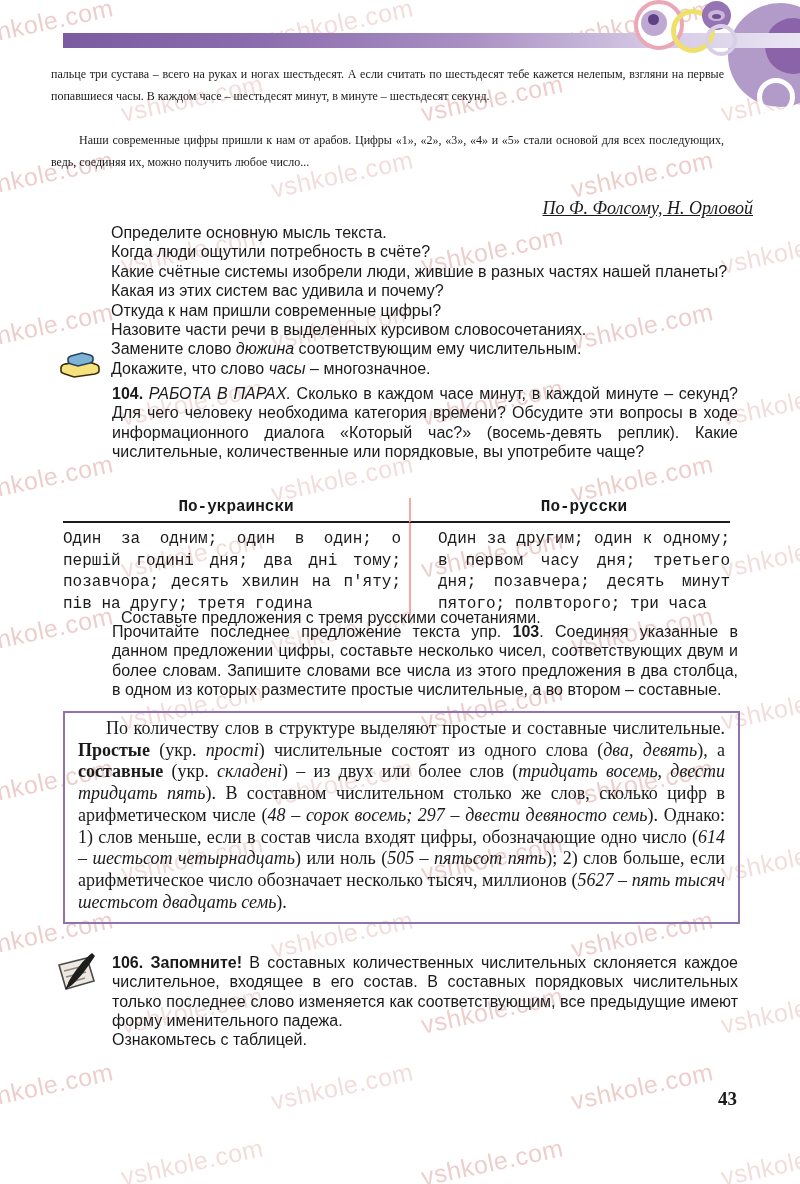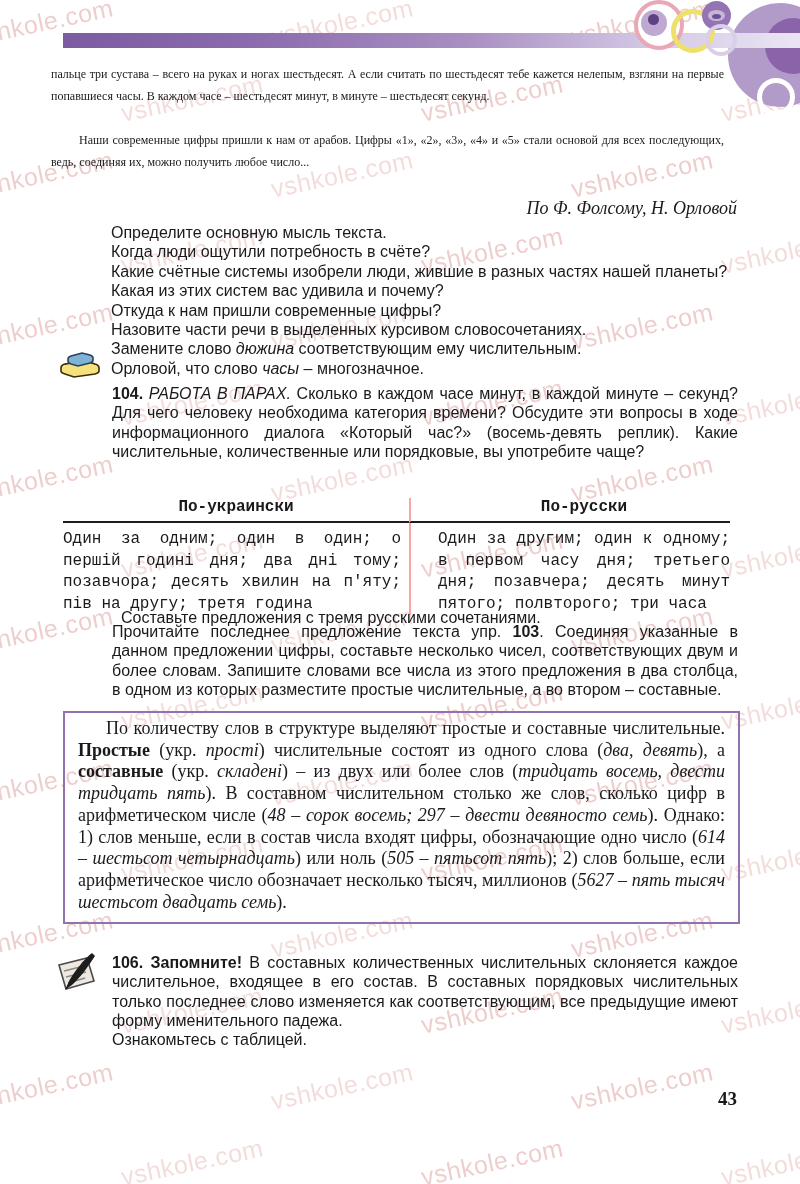--- a/index.html
+++ b/index.html
@@ -17,21 +17,21 @@
       letter-spacing:.5px;}
 
   
   .bar{left:63px;top:33px;width:737px;height:15px;
        background:linear-gradient(to right,#7c5ca1 0%,#8a6bad 25%,#a98fc2 55%,#d4c9e5 80%,#eae5f3 100%);}
   .circ{border-radius:50%;}
 
   
   .para{left:51px;width:673px;font-size:12px;line-height:21.6px;}
   .indent{text-indent:28px;}
-  .attr{left:64px;width:673px;text-align:right;font-style:italic;font-size:18px;}
+  .attr{left:80px;width:673px;text-align:right;font-style:italic;font-size:18px;text-decoration:underline;}
   .questions{left:111px;width:627px;font-size:16px;line-height:19.4px;}
   .exer{left:112px;width:626px;font-size:16px;line-height:19.4px;}
 
   
   .ttable{left:63px;top:498px;width:667px;display:grid;grid-template-columns:346px 321px;
           font-family:Liberation Mono, monospace;font-size:16px;}
   .th{font-weight:bold;text-align:center;padding:0 0 5px 0;border-bottom:2px solid #1c1c1c;}
   .td{line-height:21.5px;padding-top:6px;text-align:justify;}
   .col2{border-left:2px solid #fca5a5;padding-left:27px;}
   .td.col1{padding-right:8px;}
@@ -115,21 +115,21 @@
 
   <p class="abs attr" style="top:198px;margin:0;">По Ф. Фолсому, Н. Орловой</p>
 
   <div class="abs questions sans" style="top:223px;">
     <div><span>Определите основную мысль текста.</span></div>
     <div><span>Когда люди ощутили потребность в счёте?</span></div>
     <div><span>Какие счётные системы изобрели люди, жившие в разных частях нашей планеты? Какая из этих систем вас удивила и почему?</span></div>
     <div><span>Откуда к нам пришли современные цифры?</span></div>
     <div><span>Назовите части речи в выделенных курсивом словосочетаниях.</span></div>
     <div><span>Замените слово </span><span class="st-i">дюжина</span><span> соответствующим ему числительным.</span></div>
-    <div><span>Орловой, что слово </span><span class="st-i">часы</span><span> – многозначное.</span></div>
+    <div><span>Докажите, что слово </span><span class="st-i">часы</span><span> – многозначное.</span></div>
   </div>
 
   <div class="abs" style="left:56px;top:348px;">
     <svg width="44" height="32" viewBox="0 0 44 32">
       <path d="M5 20 q0 -3 4 -4 l21 -3 9 3 q4 1 4 4 l0 3 q0 2 -4 3 l-21 3 -9 -3 q-4 -1 -4 -3 z" fill="#f5e17d" stroke="#3a2d05" stroke-width="1.6"></path>
       <path d="M9 16 l21 -3 9 3" fill="none" stroke="#3a2d05" stroke-width="1.2"></path>
       <path d="M12 11 q0 -2 3 -3 l11 -3 8 2 q3 1 3 3 l0 2 q0 2 -3 3 l-12 3 -7 -2 q-3 -1 -3 -3 z" fill="#7fb3d6" stroke="#27425c" stroke-width="1.6"></path>
     </svg>
   </div>
 

